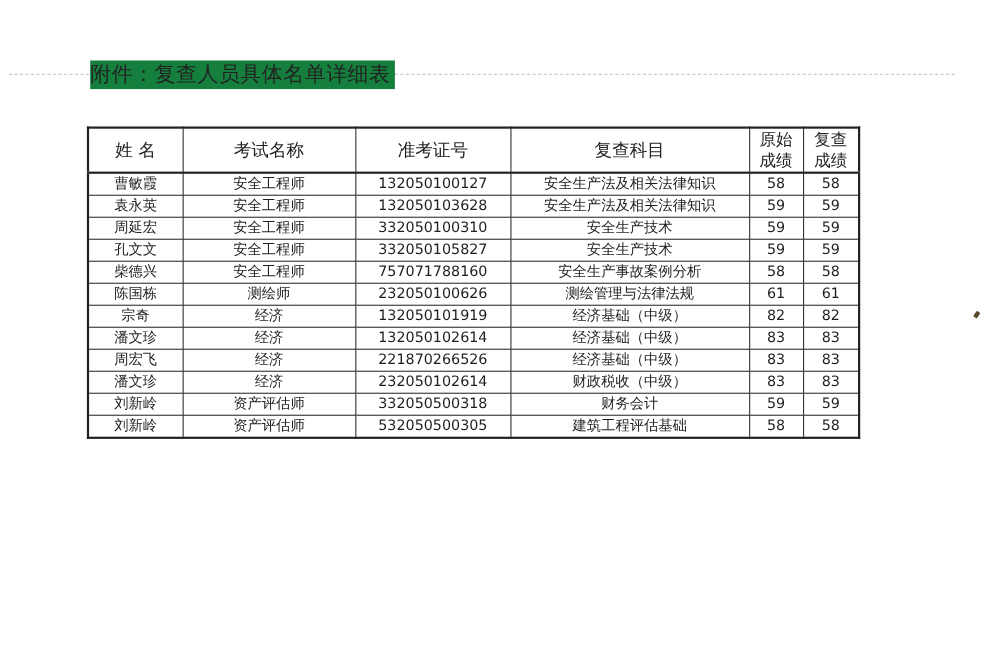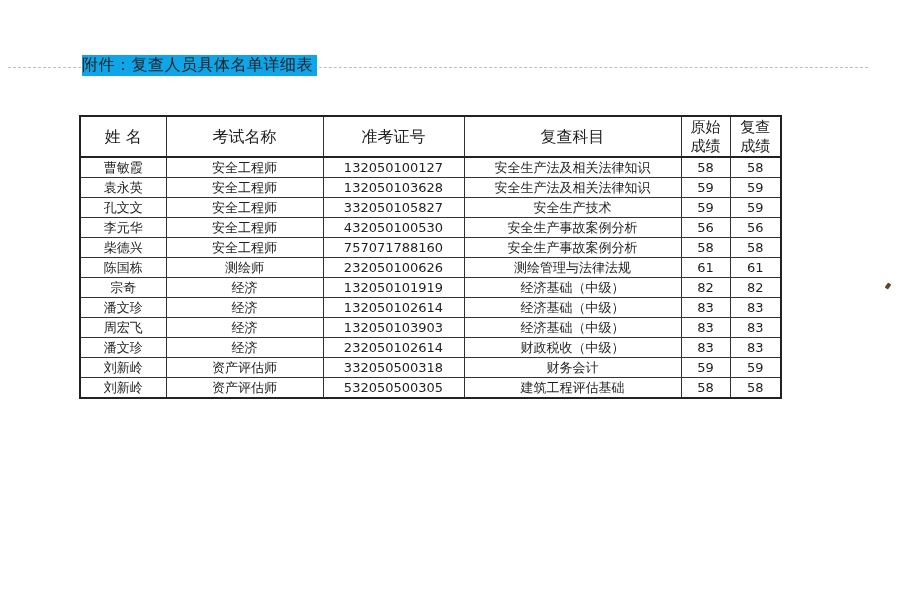--- a/index.html
+++ b/index.html
@@ -5,22 +5,22 @@
   html, body { margin: 0; padding: 0; }
   body {
     width: 900px; height: 605px; background: #ffffff; position: relative; overflow: hidden;
     font-family: "DejaVu Sans", "Liberation Sans", sans-serif; color: #1e1e1e;
   }
   .dash-line {
     position: absolute; left: 8px; top: 67px; width: 860px; height: 0;
     border-top: 1px dashed #c9b8c4;
   }
   .title {
-    position: absolute; left: 82px; top: 55px; font-size: 16px; letter-spacing: 0.5px;
-    color: #222; background: #0ea5e9; padding-right: 4px; text-align: center;
+    position: absolute; left: 82px; top: 55px; font-size: 19px; letter-spacing: 0.5px;
+    color: #222; background: #15803d; padding-right: 4px; text-align: center;
   }
   table.roster {
     position: absolute; left: 79px; top: 115px; border-collapse: collapse;
     border: 2px solid #222; table-layout: fixed;
   }
   table.roster th, table.roster td {
     border: 1px solid #333; text-align: center; padding: 0; overflow: hidden; white-space: nowrap;
   }
   table.roster th {
     font-weight: normal; font-size: 16px; height: 39px; line-height: 19px; color: #222;
@@ -81,34 +81,34 @@
       </tr>
       <tr>
         <td>袁永英</td>
         <td>安全工程师</td>
         <td>132050103628</td>
         <td>安全生产法及相关法律知识</td>
         <td>59</td>
         <td>59</td>
       </tr>
       <tr>
+        <td>周延宏</td>
+        <td>安全工程师</td>
+        <td>332050100310</td>
+        <td>安全生产技术</td>
+        <td>59</td>
+        <td>59</td>
+      </tr>
+      <tr>
         <td>孔文文</td>
         <td>安全工程师</td>
         <td>332050105827</td>
         <td>安全生产技术</td>
         <td>59</td>
         <td>59</td>
-      </tr>
-      <tr>
-        <td>李元华</td>
-        <td>安全工程师</td>
-        <td>432050100530</td>
-        <td>安全生产事故案例分析</td>
-        <td>56</td>
-        <td>56</td>
       </tr>
       <tr>
         <td>柴德兴</td>
         <td>安全工程师</td>
         <td>757071788160</td>
         <td>安全生产事故案例分析</td>
         <td>58</td>
         <td>58</td>
       </tr>
       <tr>
@@ -131,21 +131,21 @@
         <td>潘文珍</td>
         <td>经济</td>
         <td>132050102614</td>
         <td>经济基础（中级）</td>
         <td>83</td>
         <td>83</td>
       </tr>
       <tr>
         <td>周宏飞</td>
         <td>经济</td>
-        <td>132050103903</td>
+        <td>221870266526</td>
         <td>经济基础（中级）</td>
         <td>83</td>
         <td>83</td>
       </tr>
       <tr>
         <td>潘文珍</td>
         <td>经济</td>
         <td>232050102614</td>
         <td>财政税收（中级）</td>
         <td>83</td>

